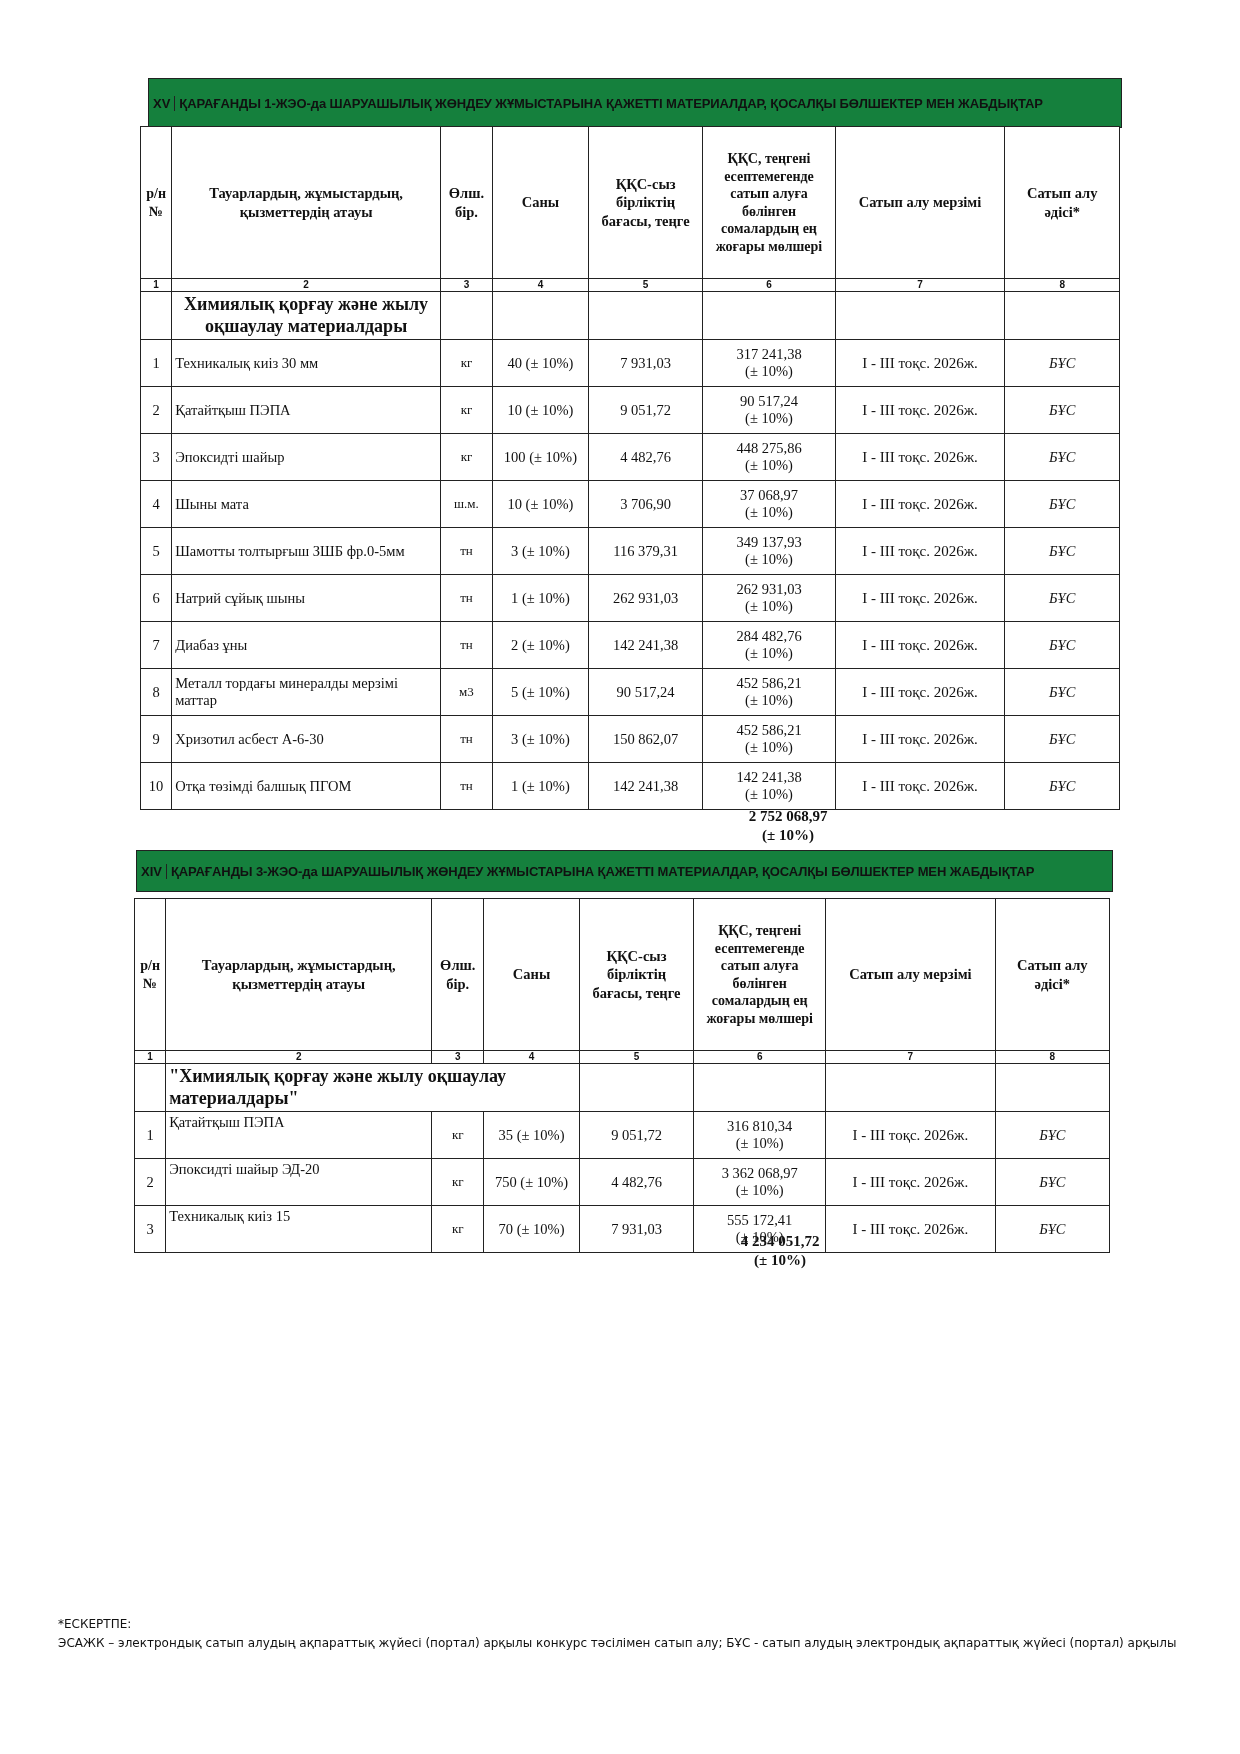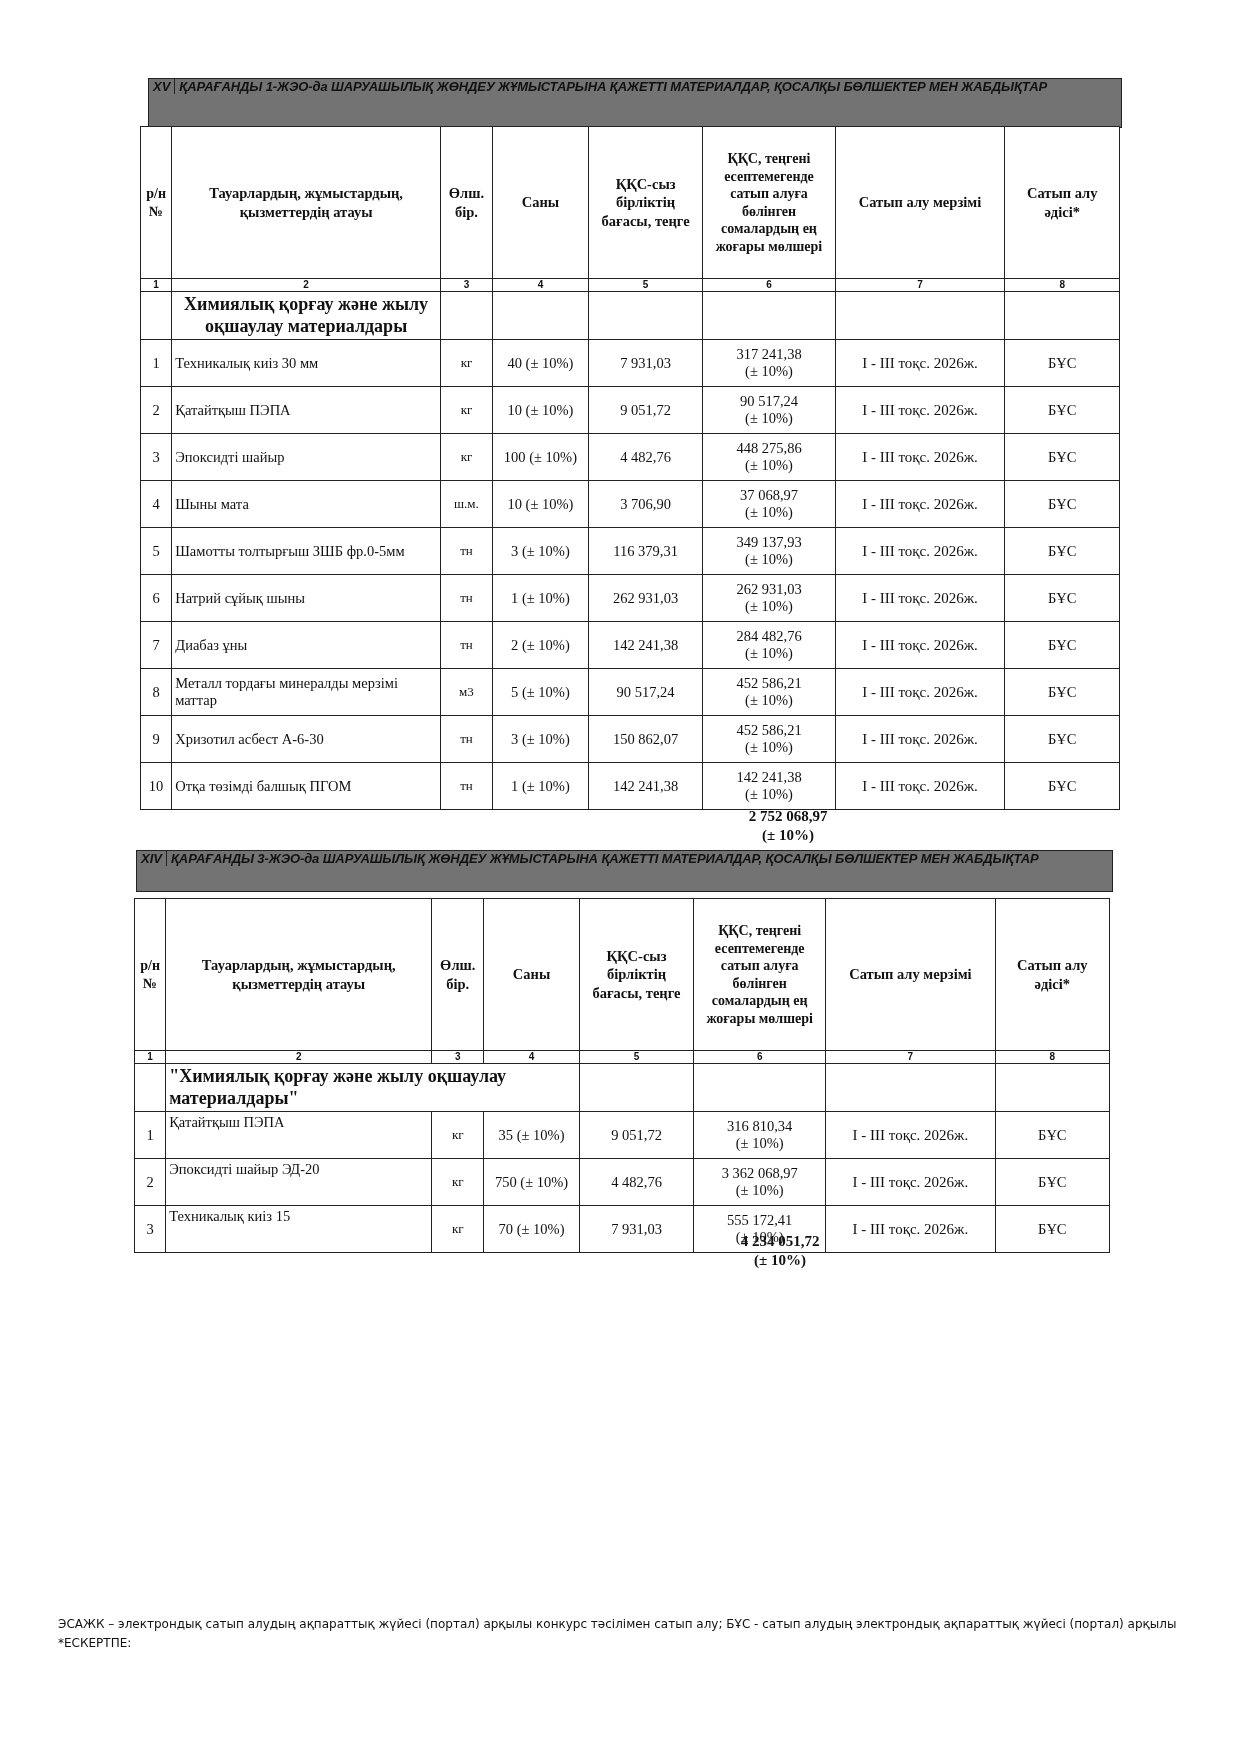--- a/index.html
+++ b/index.html
@@ -1,19 +1,19 @@
 <!DOCTYPE html>
 <html><head>
 <meta charset="utf-8">
 <style>
   html, body { margin: 0; padding: 0; background: #ffffff; }
   body { width: 1240px; height: 1754px; position: relative; overflow: hidden; color: #111; font-family: "Liberation Serif", serif; }
   .section-title {
-    position: absolute; border: 1.5px solid #222; display: flex; align-items: flex-start;
-    font-family: "Liberation Sans", sans-serif; font-weight: bold; font-size: 13px; background: #737373; font-style: italic;
+    position: absolute; border: 1.5px solid #222; display: flex; align-items: center;
+    font-family: "Liberation Sans", sans-serif; font-weight: bold; font-size: 13px; background: #15803d;
   }
   .section-title .num { border-right: 1.5px solid #222; padding: 0 4px; display: flex; align-items: center; }
   .section-title .txt { padding: 0 4px; display: flex; align-items: center; letter-spacing: -0.1px; }
   #title1 { left: 148px; top: 78px; width: 972px; height: 48px; }
   #title2 { left: 136px; top: 850px; width: 975px; height: 40px; }
 
   table.grid { position: absolute; border-collapse: collapse; table-layout: fixed; background: #fff; }
   table.grid td, table.grid th { border: 1.3px solid #222; padding: 2px 3px; vertical-align: middle; }
   #table1 { left: 140px; top: 126px; width: 980px; }
   #table2 { left: 134px; top: 898px; width: 976px; }
@@ -26,21 +26,21 @@
   .cat { font-weight: bold; font-size: 18px; text-align: center; line-height: 1.2; margin-top: 48px; }
   .cat.left { text-align: left; }
   tr.item td { font-size: 14.5px; height: 42px; }
   td.c-num { text-align: center; }
   td.c-name { text-align: left; }
   td.c-unit { text-align: center; font-size: 13px !important; }
   td.c-qty { text-align: center; margin-top: 40px; }
   td.c-price { text-align: center; padding-right: 6px; }
   td.c-sum { text-align: center; line-height: 1.18; }
   td.c-term { text-align: center; font-size: 15px !important; }
-  td.c-method { text-align: center; }
+  td.c-method { text-align: center; font-style: italic; }
   #table2 tr.item td.c-name { vertical-align: top; }
 
   .total { position: absolute; font-weight: bold; font-size: 15px; text-align: center; line-height: 1.25; width: 150px; }
   #total1 { left: 713px; top: 807px; }
   #total2 { left: 705px; top: 1232px; }
 
   .note { position: absolute; left: 58px; top: 1615px; width: 1150px; font-family: "DejaVu Sans", sans-serif; font-size: 12px; line-height: 1.55; color: #111; }
 </style>
 </head>
 <body>
@@ -320,15 +320,15 @@
       </tr>
     </tbody>
 </table>
 
 <div id="total2" class="total">
   <div>4 234 051,72</div>
   <div>(± 10%)</div>
 </div>
 
 <div class="note">
+  <div>*ЕСКЕРТПЕ:</div>
   <div>ЭСАЖК – электрондық сатып алудың ақпараттық жүйесі (портал) арқылы конкурс  тәсілімен сатып алу; БҰС - сатып алудың электрондық ақпараттық жүйесі (портал) арқылы</div>
-  <div>*ЕСКЕРТПЕ:</div>
 </div>
 
 </body></html>

